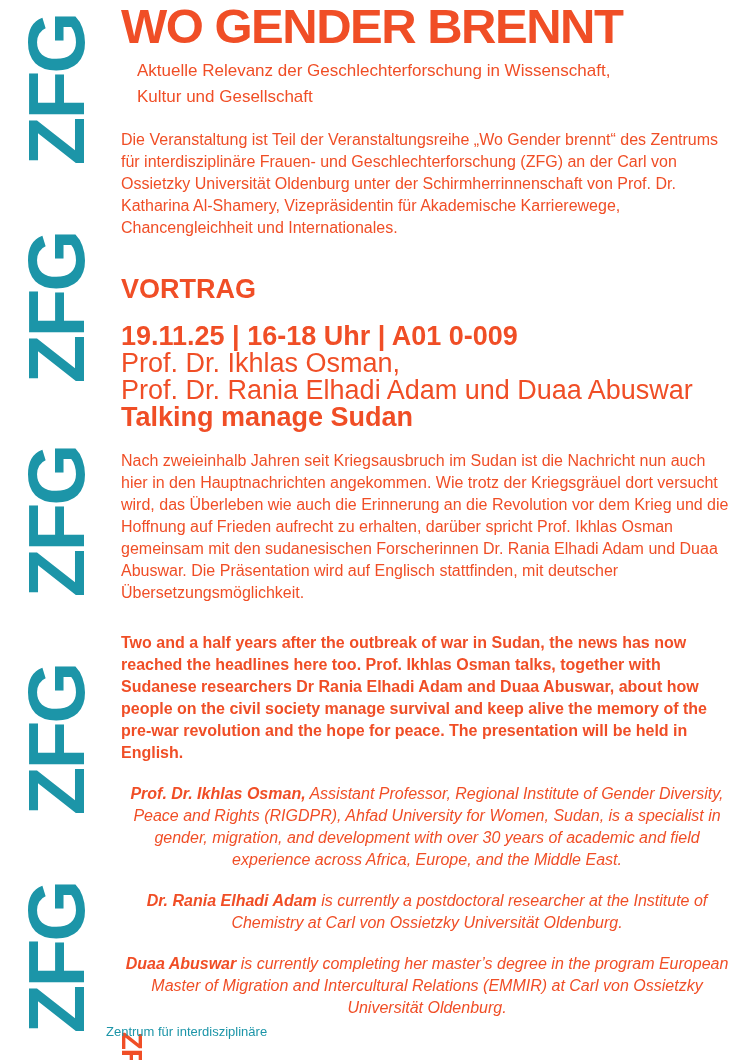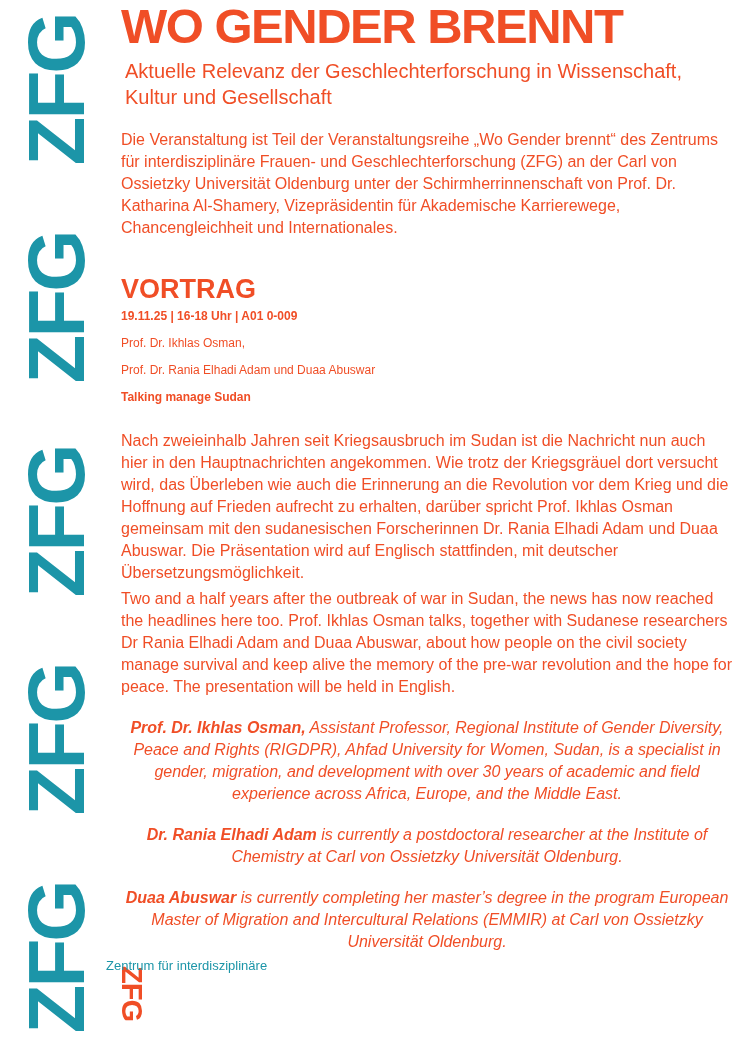--- a/index.html
+++ b/index.html
@@ -41,44 +41,44 @@
 
   .title {
     margin: 2px 0 0 0;
     font-size: 49px;
     font-weight: bold;
     letter-spacing: -1.5px;
     line-height: 1.0;
     color: #F04E26;
   }
   .subtitle {
-    margin: 7px 0 0 4px;
-    font-size: 20px;
+    margin: 7px 0 0 16px;
+    font-size: 17px;
     line-height: 26px;
     white-space: pre-line;
     font-weight: normal;
   }
   .intro {
     margin: 19px 0 0 0;
     font-size: 16px;
     line-height: 22px;
   }
   .kicker {
     margin: 37px 0 0 0;
     font-size: 27px;
     font-weight: bold;
     line-height: 1;
   }
-  .event-meta { margin: 0 0 0 0; font-size: 12px; line-height: 27px; }
+  .event-meta { margin: 20px 0 0 0; font-size: 27px; line-height: 27px; }
   .event-meta .datetime { font-weight: bold; }
   .event-meta .speakers { font-weight: normal; }
   .event-meta .talk { font-weight: bold; }
 
   .desc { margin: 19px 0 0 0; font-size: 16px; line-height: 22px; }
-  .desc.en { margin-top: 4px; }
+  .desc.en { margin-top: 28px; font-weight: bold; }
 
   .bio { margin: 19px 0 0 0; font-size: 16px; line-height: 22px; font-style: italic; text-align: center; }
   .bio .bio-name { font-weight: bold; }
 
   
   .logo {
     position: relative;
     margin: 3px 0 0 -15px;
     height: 84px;
   }

